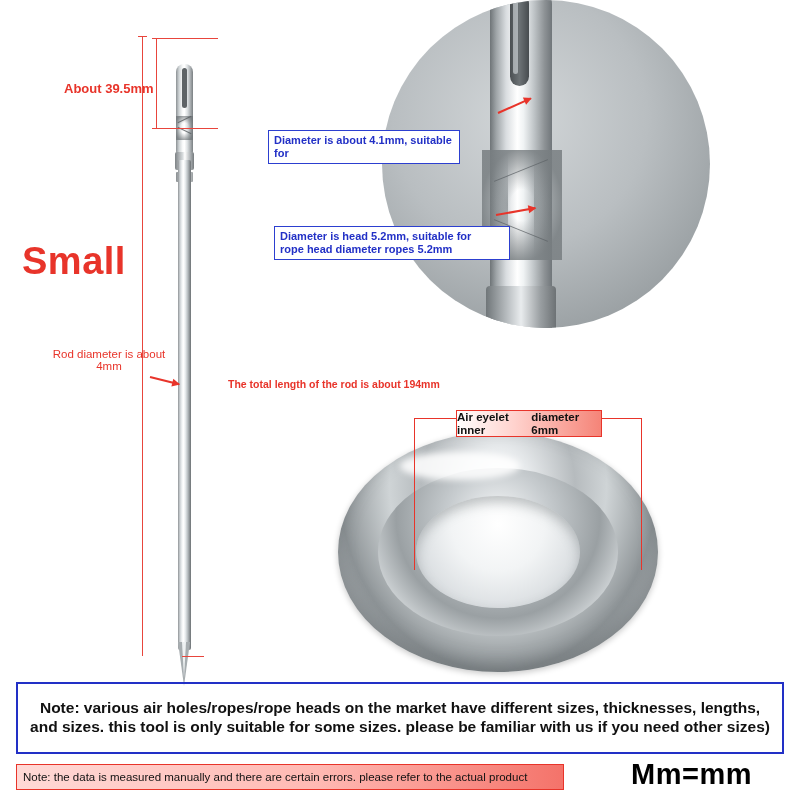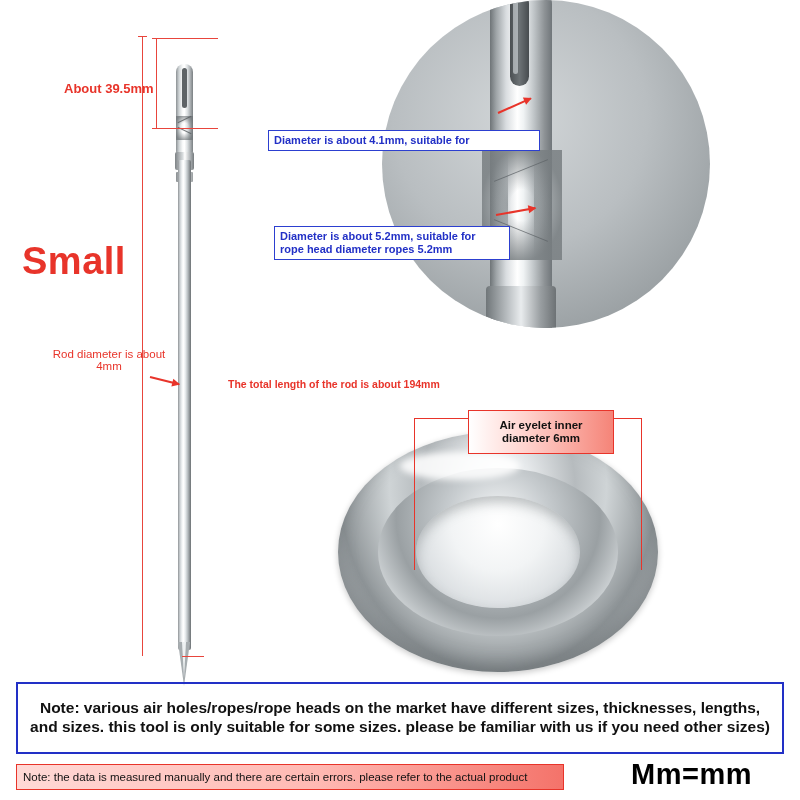--- a/index.html
+++ b/index.html
@@ -414,44 +414,44 @@
     <div class="mag-neck-r"></div>
     <div class="mag-waist"></div>
     <div class="mag-bottom"></div>
     <div class="mag-xline" style="left:110px; top:170px; width:58px; transform:rotate(-22deg);"></div>
     <div class="mag-xline" style="left:110px; top:230px; width:58px; transform:rotate(22deg);"></div>
   </div>
 
   <div class="arrow-red" style="left:498px; top:112px; width:36px; transform:rotate(-24deg);"></div>
   <div class="arrow-red" style="left:496px; top:214px; width:40px; transform:rotate(-10deg);"></div>
 
-  <div class="callout" style="left:268px; top:130px; width:272px; font-size:11px;">
+  <div class="callout" style="left:268px; top:130px; width:192px; font-size:11px;">
     <div>Diameter is about 4.1mm, suitable for</div>
   </div>
   <div class="callout" style="left:274px; top:226px; width:236px; font-size:11px;">
-    <div>Diameter is about 5.2mm, suitable for</div>
+    <div>Diameter is head 5.2mm, suitable for</div>
     <div>rope head diameter ropes 5.2mm</div>
   </div>
 
 
   <div class="grommet">
     <div class="outer"></div>
     <div class="bevel"></div>
     <div class="hole"></div>
     <div class="hi"></div>
   </div>
 
   <div class="measure-red" style="left:414px; top:418px; width:228px; height:1px;"></div>
   <div class="measure-red" style="left:414px; top:418px; width:1px; height:152px;"></div>
   <div class="measure-red" style="left:641px; top:418px; width:1px; height:152px;"></div>
 
-  <div style="position:absolute; left:456px; top:410px; width:146px; height:44px;
+  <div style="position:absolute; left:456px; top:410px; width:146px; height:27px;
               background:linear-gradient(to right,#ffffff 0%,#ffd2cd 40%,#f58478 100%);
               border:1px solid #e8342a; box-sizing:border-box; display:flex;
-              flex-direction:column; align-items:center; justify-content:center;margin-left:12px;">
+              align-items:center; justify-content:center;">
     <div style="color:#111; font-size:11.5px; font-weight:bold; line-height:1.1;">Air eyelet inner</div>
     <div style="color:#111; font-size:11.5px; font-weight:bold; line-height:1.1;">diameter 6mm</div>
   </div>
 
   <div class="note-box">
     <span>Note: various air holes/ropes/rope heads on the market have different sizes, thicknesses, lengths, and sizes. this tool is only suitable for some sizes. please be familiar with us if you need other sizes)</span>
   </div>
 
   <div class="note-strip">
     <span>Note: the data is measured manually and there are certain errors. please refer to the actual product</span>

